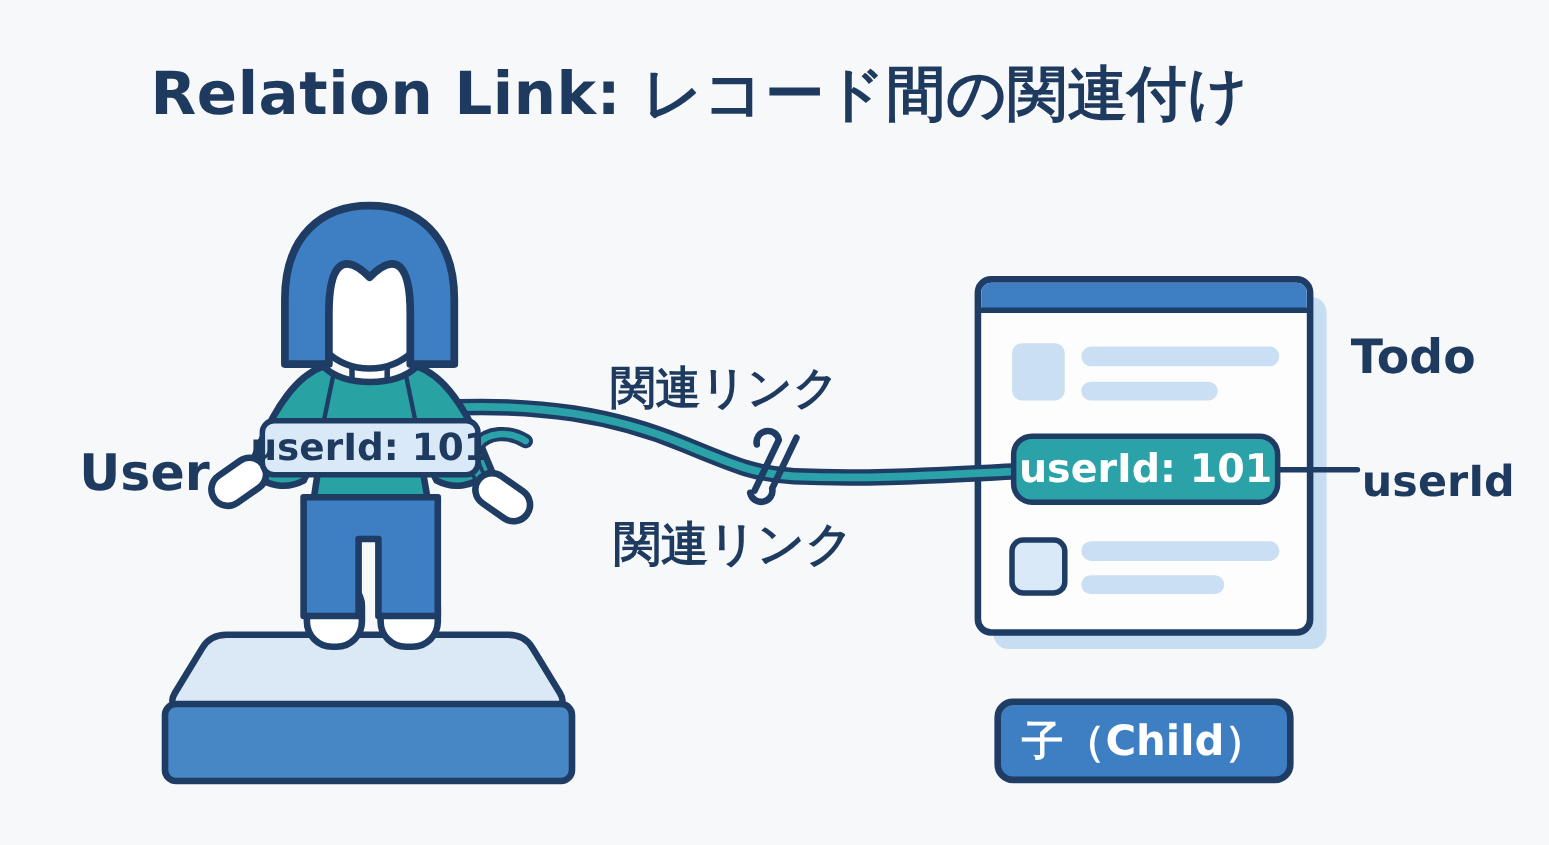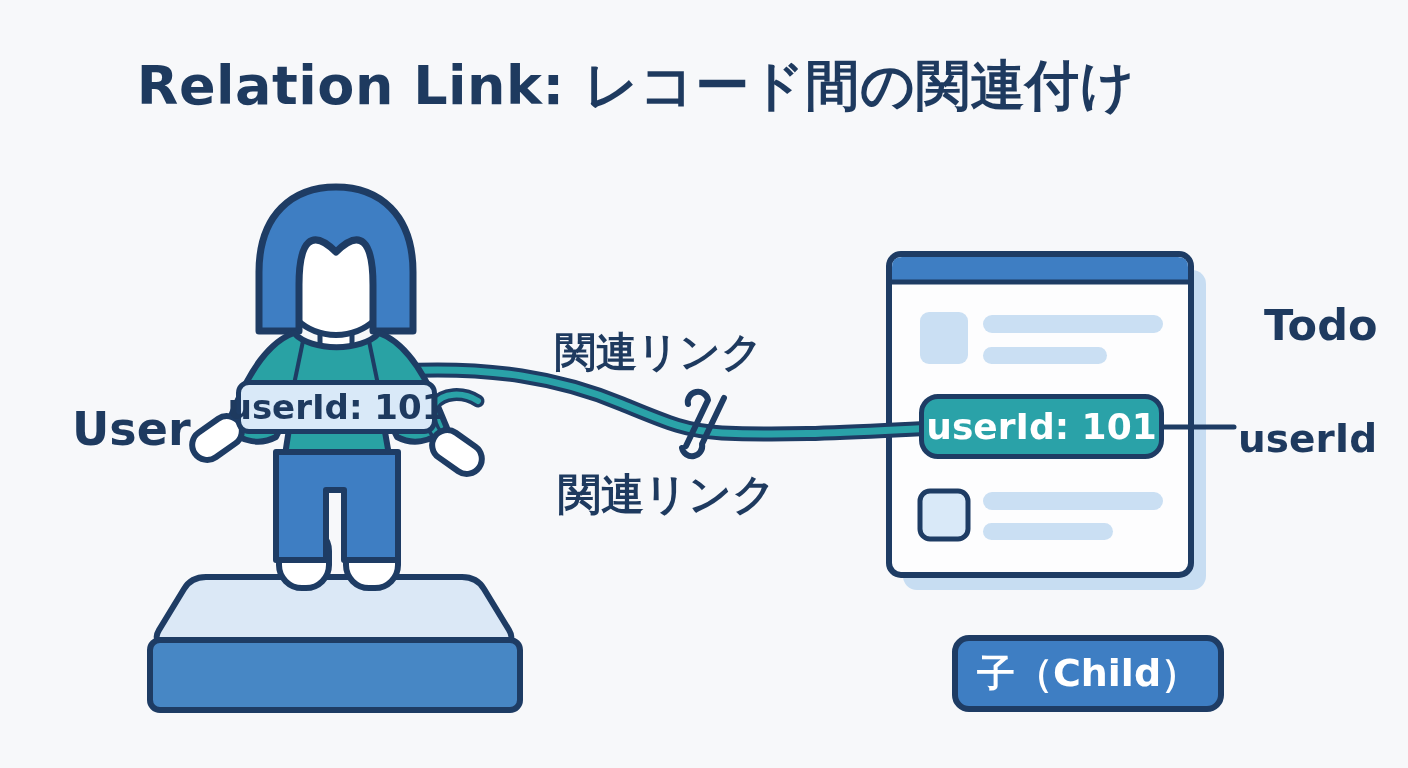--- a/index.html
+++ b/index.html
@@ -45,21 +45,21 @@
 
   
   .ov{position:absolute;z-index:2;}
   .title{
     left:0;top:50px;width:1272px;text-align:center;
     font-size:54px;font-weight:800;letter-spacing:0.5px;
     color:var(--text-navy);
   }
   .plain-label{font-weight:800;color:var(--text-navy);white-space:nowrap;}
   .user-label{left:72px;top:402px;font-size:46px;}
-  .todo-label{left:1228px;top:300px;font-size:43px;margin-left:36px;}
+  .todo-label{left:1228px;top:300px;font-size:43px;}
   .userid-label{left:1238px;top:416px;font-size:39px;}
   .link-label{width:300px;text-align:left;font-size:41px;font-weight:700;color:var(--text-navy);}
   .link-label.top{left:555px;top:325px;}
   .link-label.bottom{left:558px;top:466px;font-size:43px;}
 
   .badge{
     display:flex;align-items:center;justify-content:center;
     box-sizing:border-box;white-space:nowrap;font-weight:700;
   }
   .person-badge{
@@ -75,21 +75,21 @@
     font-size:36px;color:#ffffff;
   }
   .parent-caption{
     left:150px;top:640px;width:370px;height:70px;
     font-size:39px;color:#ffffff;
   }
   .child-badge{
     left:904px;top:635px;width:272px;height:77px;
     background:var(--blue);
     border:6px solid var(--navy);border-radius:17px;
-    font-size:38px;color:#ffffff;margin-left:48px;
+    font-size:38px;color:#ffffff;
   }
 </style>
 </head>
 <body>
 
 <div class="stage">
 
   <svg class="drawing" width="1408" height="768" viewBox="0 0 1408 768">
 
     <g>

